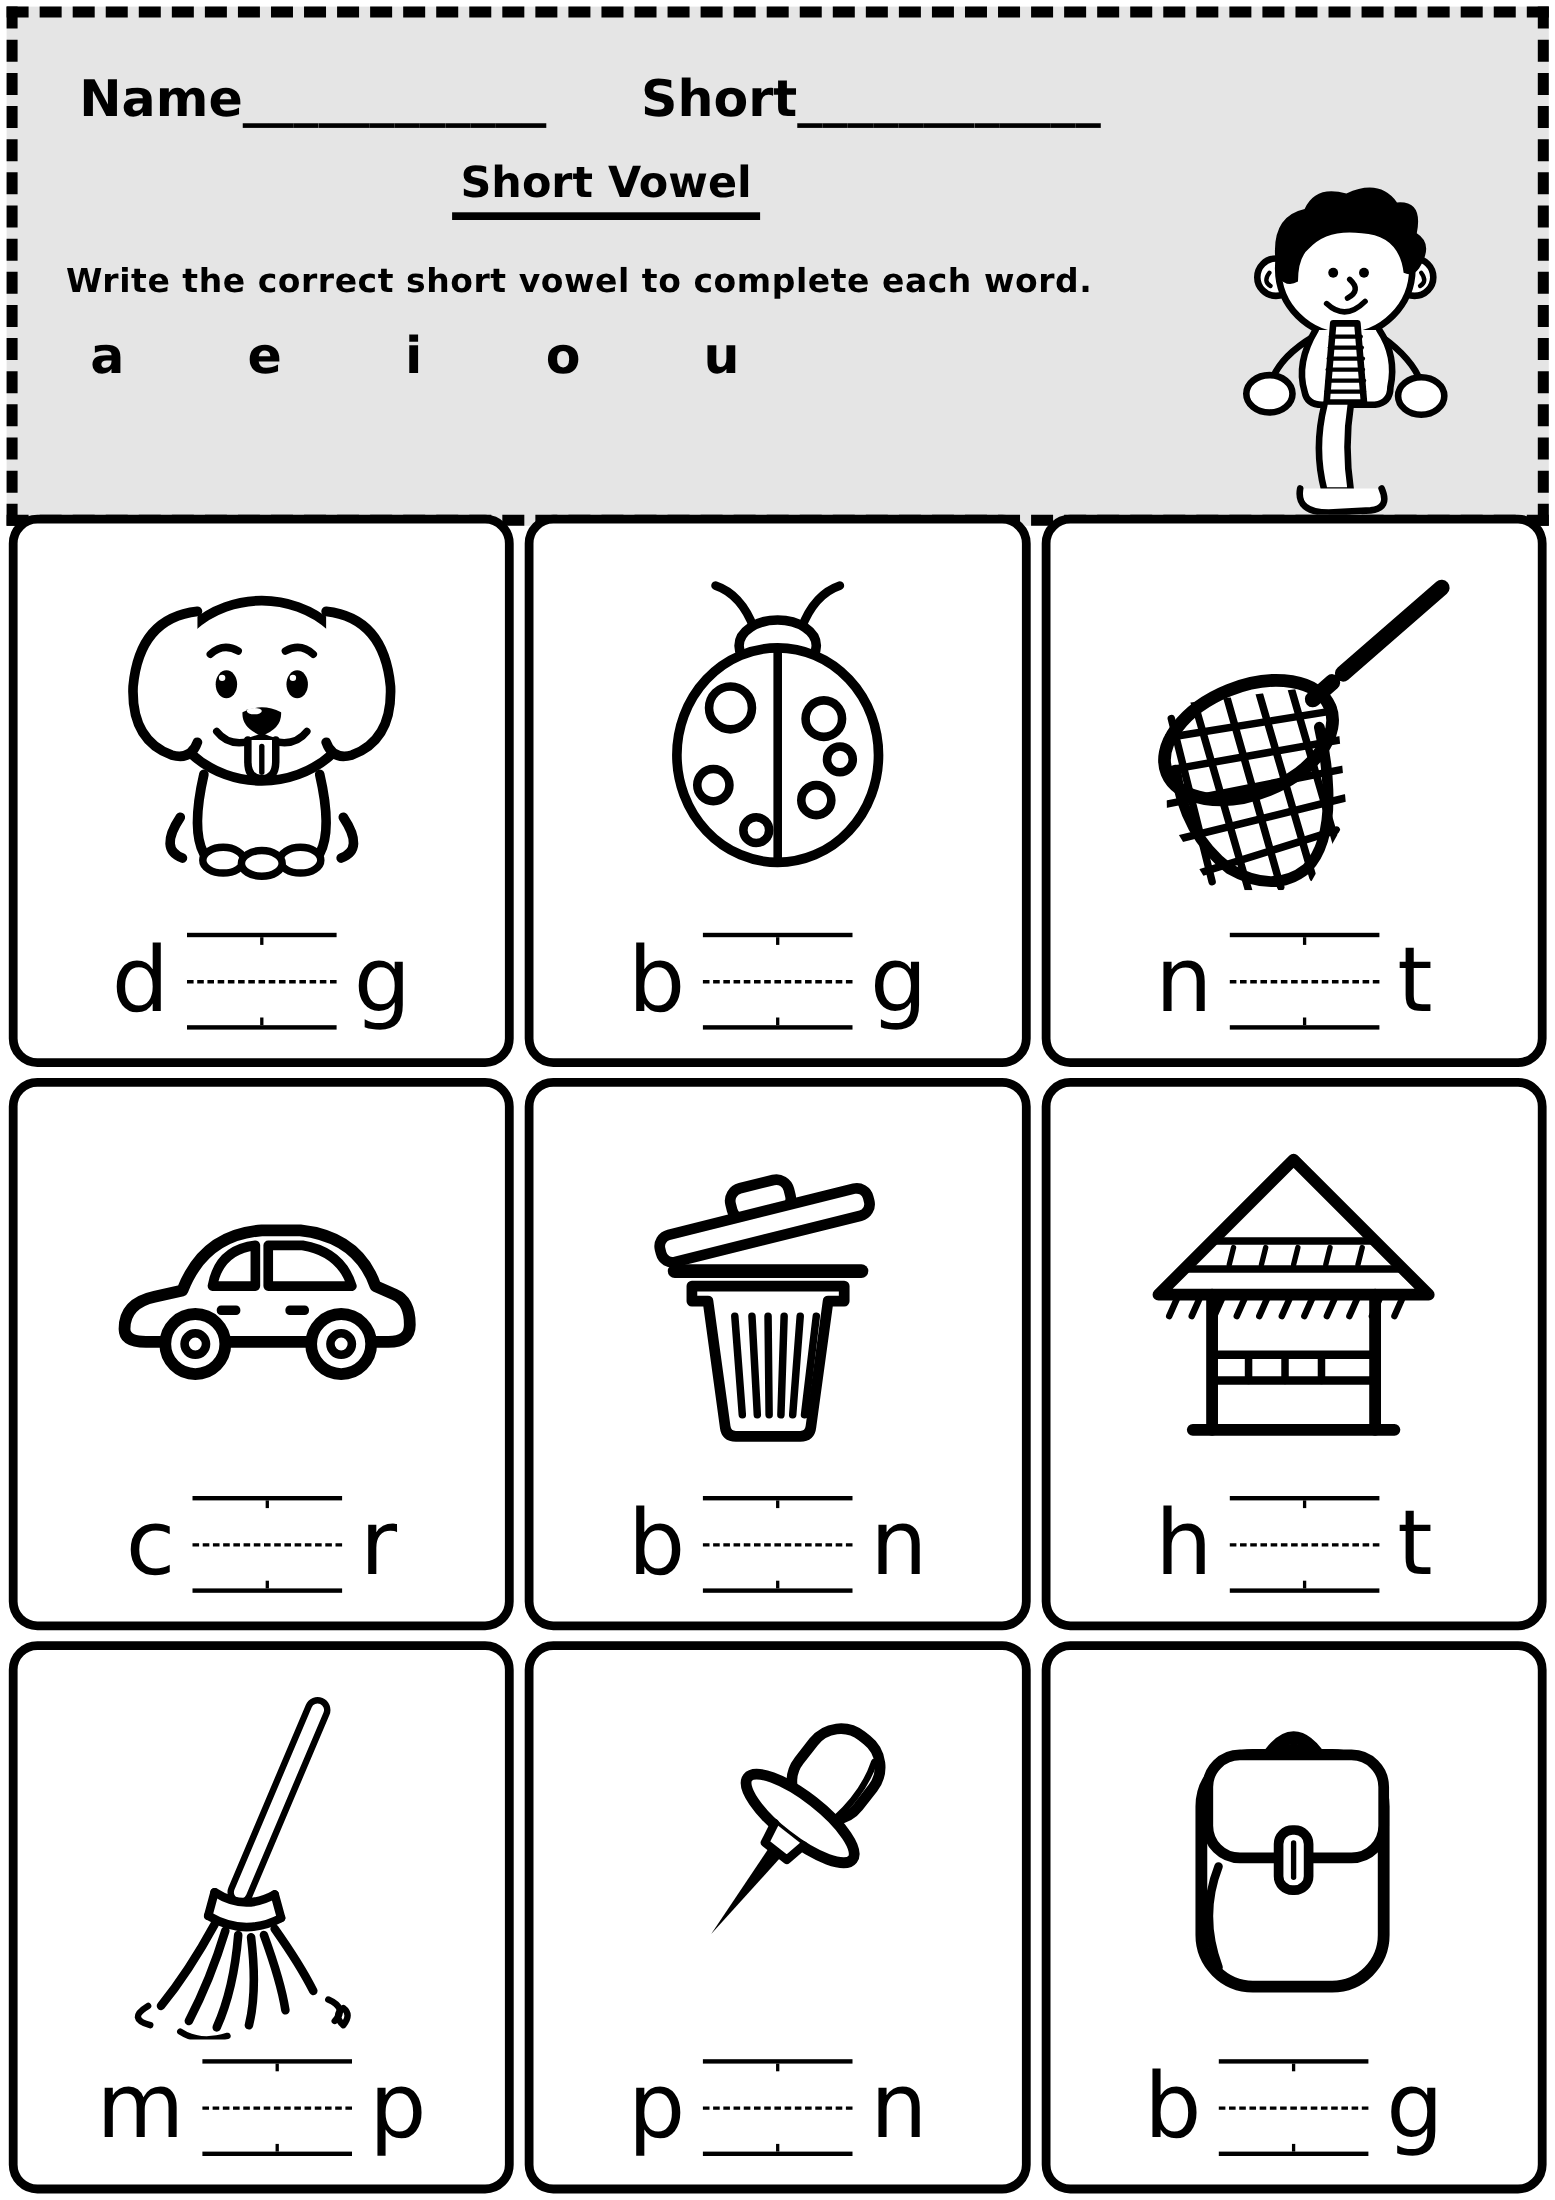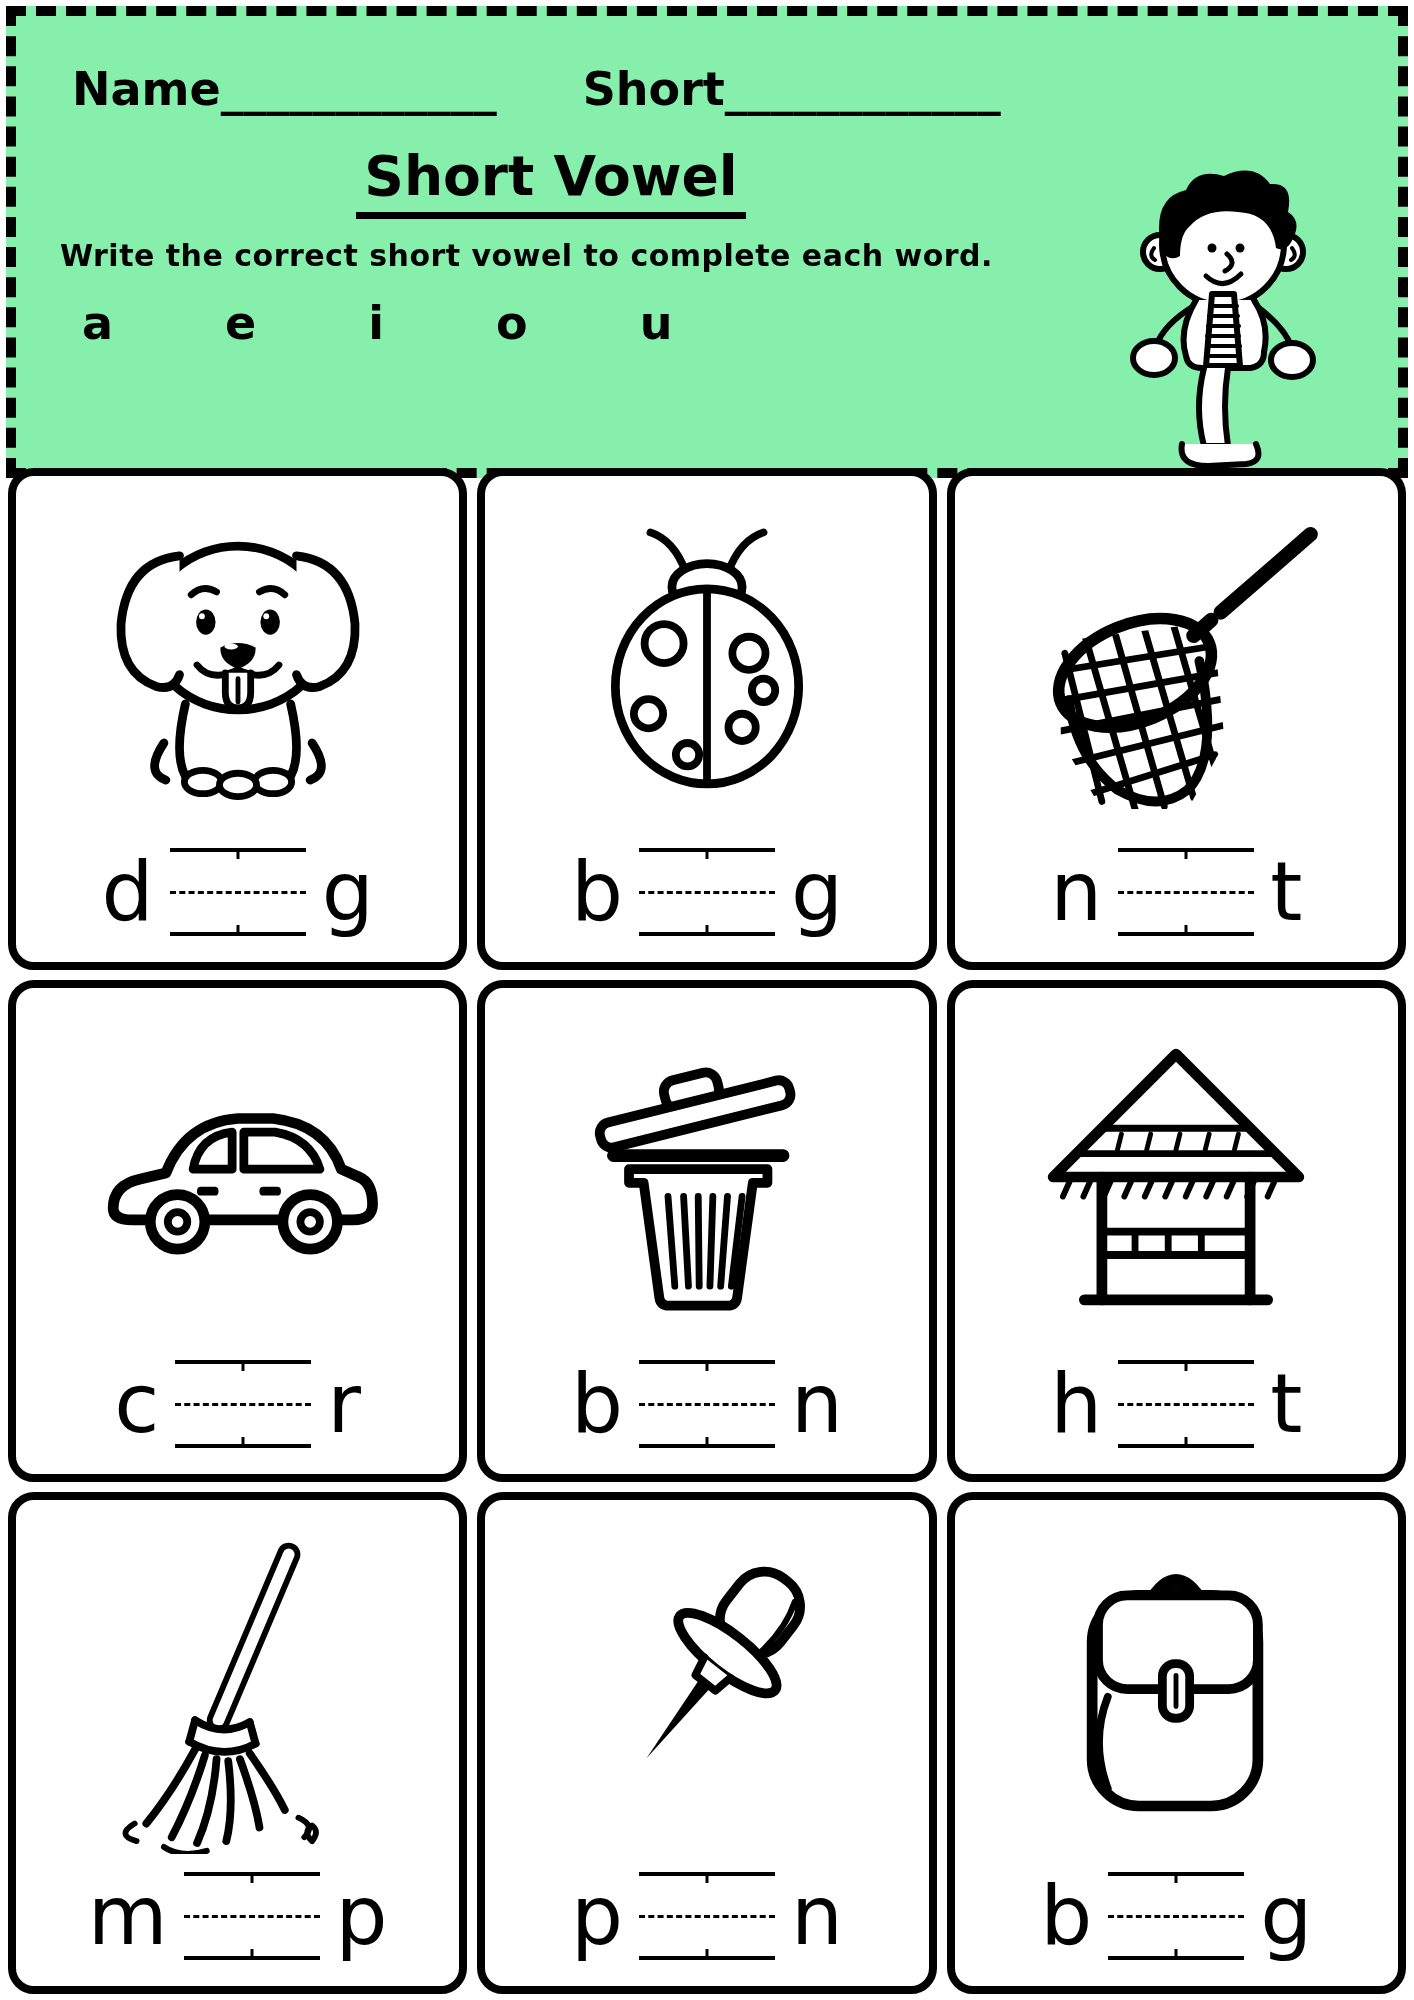--- a/index.html
+++ b/index.html
@@ -1,24 +1,24 @@
 <!DOCTYPE html>
 <html><head>
 <meta charset="utf-8">
 <style>
   html,body{margin:0;padding:0;background:#fff;}
   .page{position:relative;width:1414px;height:2000px;background:#fff;overflow:hidden;
         font-family:"DejaVu Sans",sans-serif;color:var(--ink,#000);}
   
   .header{position:absolute;top:6px;left:6px;right:6px;height:452px;
-          border:10px dashed #000;overflow:hidden;background:#86efac;}
+          border:10px dashed #000;overflow:hidden;background:#e5e5e5;}
   .name-row{position:absolute;top:46px;left:56px;display:flex;gap:86px;
             font-size:46px;font-weight:bold;white-space:nowrap;}
   .title-row{position:absolute;top:128px;left:0;width:1070px;text-align:center;}
-  .title-text{font-size:55px;font-weight:bold;border-bottom:7px solid #000;
+  .title-text{font-size:39px;font-weight:bold;border-bottom:7px solid #000;
               padding:0 8px 4px;display:inline-block;}
   .instruction{position:absolute;top:222px;left:44px;font-size:30px;font-weight:bold;
                letter-spacing:.5px;white-space:nowrap;}
   .vowel-row{position:absolute;top:280px;left:66px;display:flex;gap:112px;
              font-size:46px;font-weight:bold;}
   .boy{position:absolute;top:138px;right:74px;width:200px;height:320px;}
   
   .grid{position:absolute;top:468px;left:8px;right:8px;height:1526px;
         display:grid;grid-template-columns:1fr 1fr 1fr;grid-template-rows:1fr 1fr 1fr;gap:10px;}
   .card{border:8px solid #000;border-radius:26px;background:#fff;

